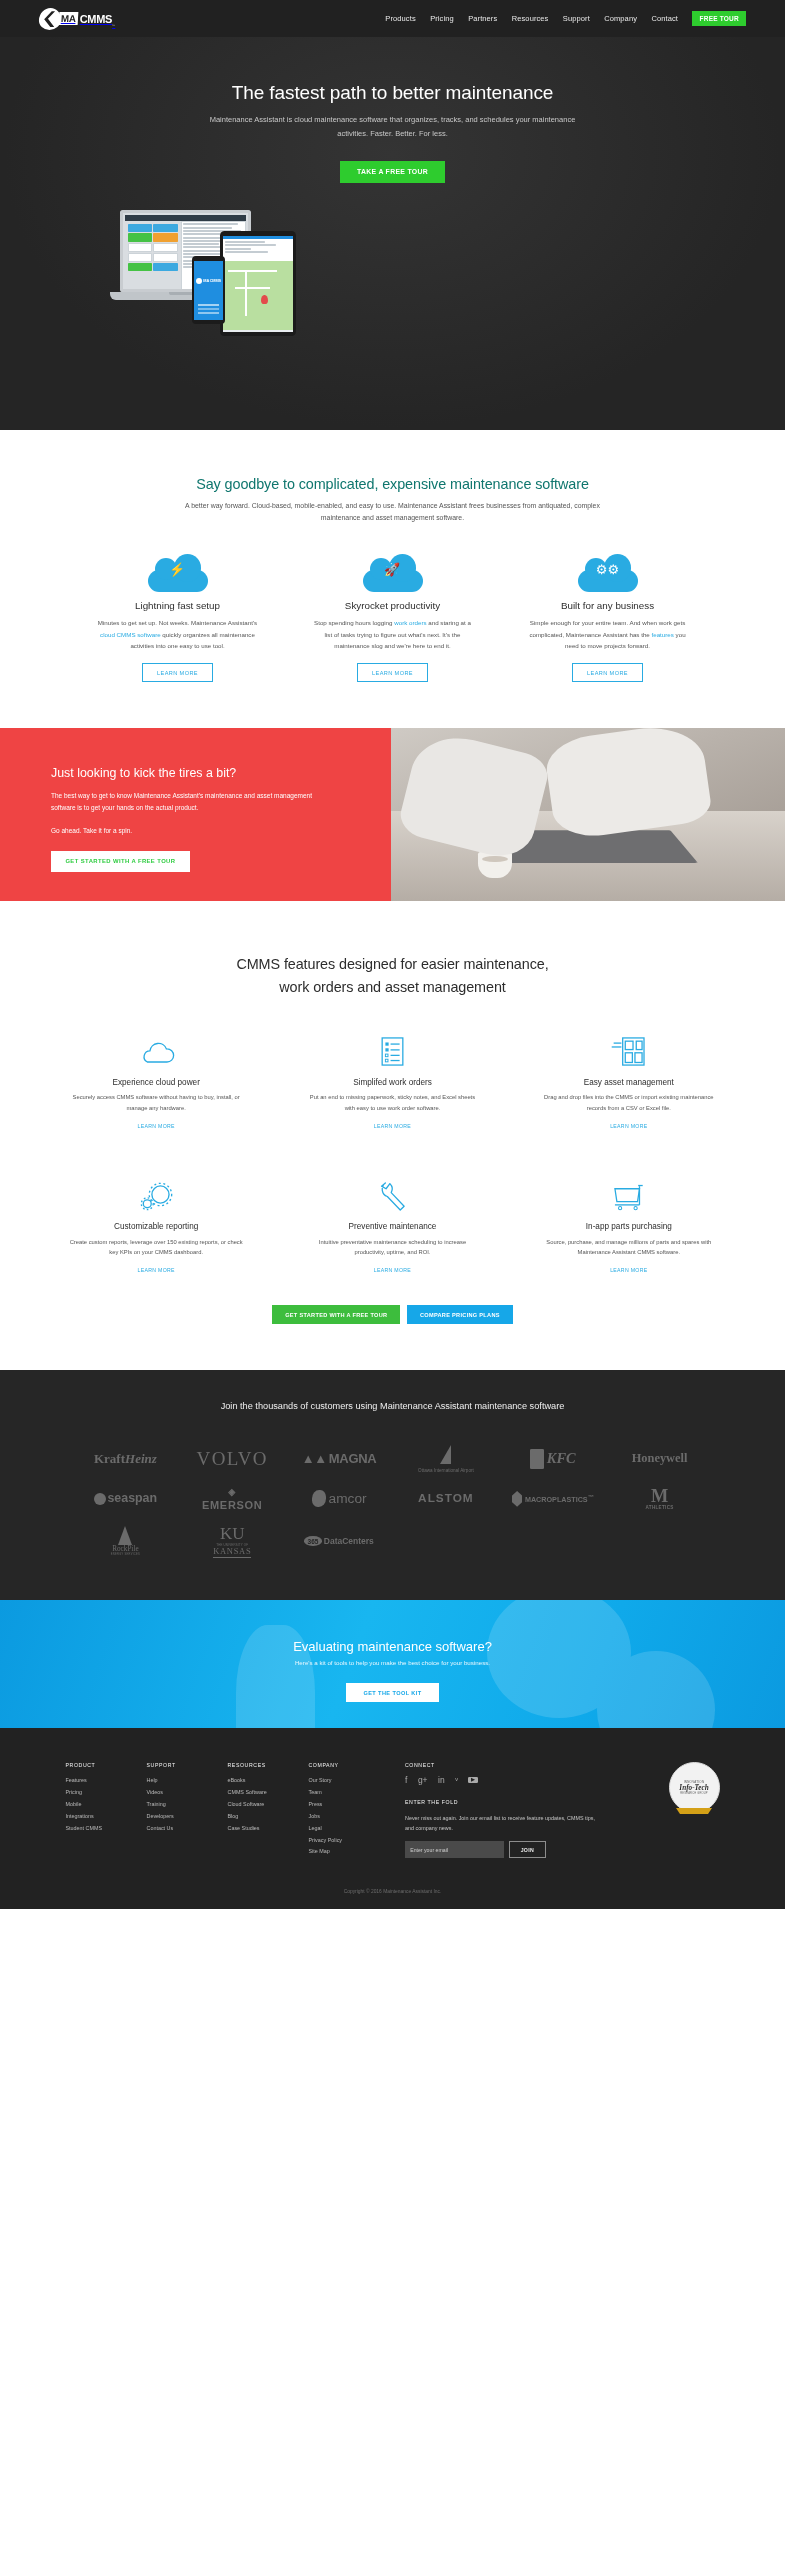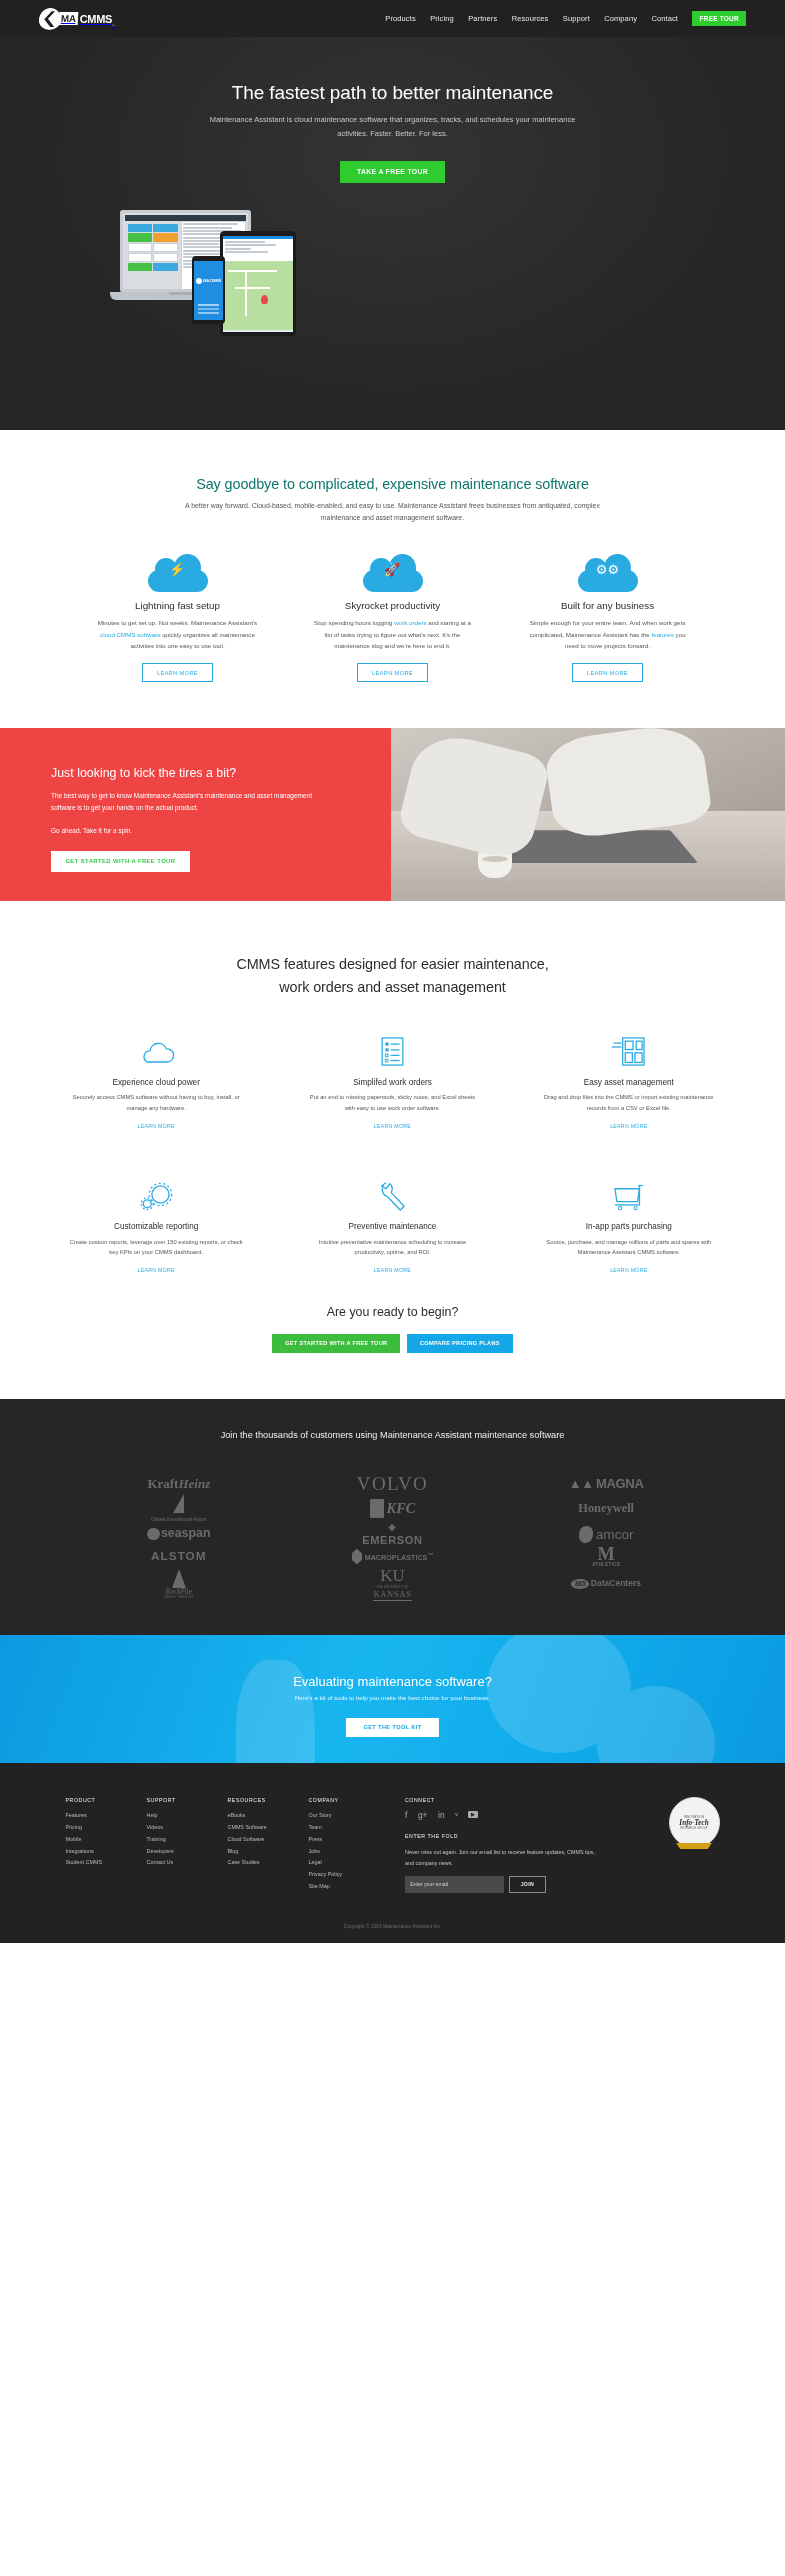--- a/index.html
+++ b/index.html
@@ -211,22 +211,22 @@
   }
   .btn-blue {
     background:#16a7e8; color:#fff; font-size:5.6px; font-weight:bold;
     letter-spacing:0.3px; padding:6.5px 13px; border:none; cursor:pointer;
   }
 
   
   .sec-logos { background:#262626; padding: 31px 0 30px; }
   .sec-logos h2 { color:#f0f0f0; font-size:9.2px; font-weight:400; text-align:center; }
   .logo-grid {
-    display:grid; grid-template-columns:repeat(3,1fr); row-gap:0;
-    width:641px; margin:34px auto 4px; align-items:center; justify-items:center;
+    display:grid; grid-template-columns:repeat(6,1fr); row-gap:14px;
+    width:641px; margin:34px auto 12px; align-items:center; justify-items:center;
   }
   .cust-logo {
     color:#6b6b6b; text-align:center; line-height:1.1; user-select:none;
   }
   .cl-kraftheinz { font-family:"Liberation Serif", serif; font-size:13px; font-weight:bold; }
   .cl-kraftheinz i { font-style:italic; font-weight:bold; }
   .cl-volvo { font-family:"Liberation Serif", serif; font-size:19px; font-weight:normal; letter-spacing:1.3px; }
   .cl-magna { font-size:13px; font-weight:bold; letter-spacing:-0.3px; }
   .cl-magna .tri { display:inline-block; margin-right:2px; }
   .cl-ottawa { font-size:4.6px; }
@@ -577,21 +577,20 @@
         </svg>
       </div>
       <h4>In-app parts purchasing</h4>
       <p>Source, purchase, and manage millions of parts and spares with Maintenance Assistant CMMS software.</p>
       <a class="lm" href="#">LEARN MORE</a>
     </div>
   </div>
 </section>
 
 <section class="sec-ready">
-  <h2>Are you ready to begin?</h2>
   <div class="ready-btns">
     <button class="btn-green">GET STARTED WITH A FREE TOUR</button>
     <button class="btn-blue">COMPARE PRICING PLANS</button>
   </div>
 </section>
 
 <section class="sec-logos">
   <h2>Join the thousands of customers using Maintenance Assistant maintenance software</h2>
   <div class="logo-grid">
     <div class="cust-logo cl-kraftheinz"><span>Kraft</span><i>Heinz</i></div>

